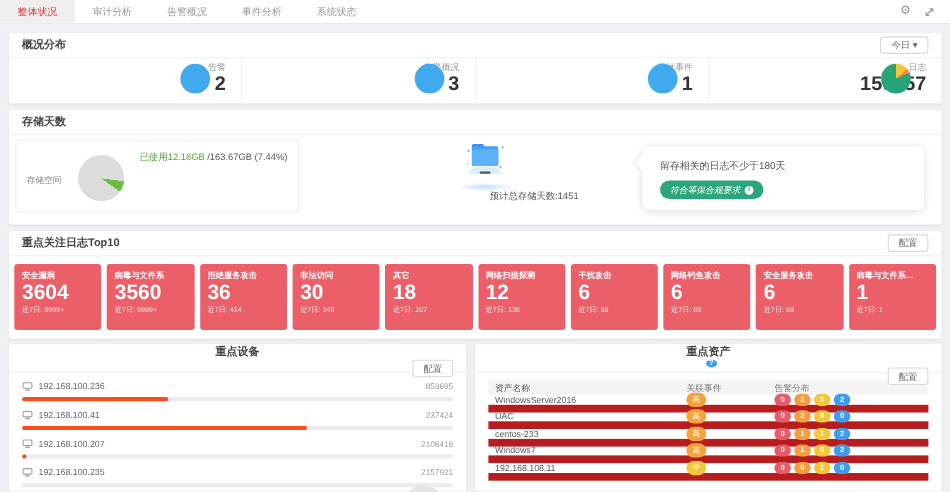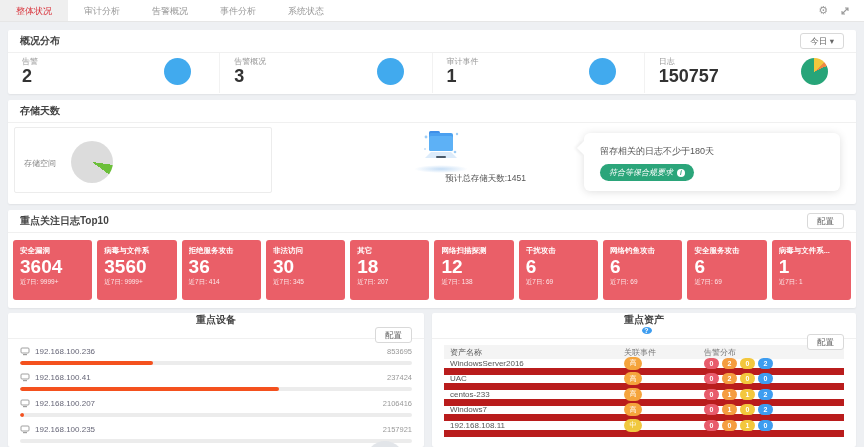--- a/index.html
+++ b/index.html
@@ -17,21 +17,21 @@
 
   
   .card { position:absolute; background:#fff; border-radius:2px; box-shadow:0 1px 2px rgba(0,0,0,.06); }
   .card-header { height:23px; display:flex; align-items:center; padding:0 12px; border-bottom:1px solid #f0f0f0; }
   .card-title { font-size:10px; font-weight:bold; color:#444; }
   .btn-mini { margin-left:auto; font-size:8.5px; color:#666; background:#fff; border:1px solid #d9d9d9; border-radius:3px; padding:2px 9px; cursor:pointer; line-height:1.2; }
 
   
   #card-overview { left:8px; top:30px; width:848px; height:64px; }
   .stats { display:flex; height:40px; }
-  .stat { flex:1; border-right:1px solid #f2f2f2; padding:3px 14px 0; position:relative; }
+  .stat { flex:1; border-right:1px solid #f2f2f2; padding:3px 14px 0; position:relative;text-align:right; }
   .stat:last-child { border-right:none; }
   .stat-label { font-size:8px; color:#999; }
   .stat-value { font-size:18px; font-weight:bold; color:#333; line-height:1.1; }
   .stat-icon { position:absolute; right:28px; top:5px; width:27px; height:27px; border-radius:50%; background:#41aaee; }
   .stat-icon.pie { background:conic-gradient(#f3c73d 0 48deg, #ef8943 48deg 66deg, #27a579 66deg 360deg); }
 
   
   #card-storage { left:8px; top:100px; width:848px; height:104px; }
   .storage-body { position:relative; height:80px; }
   .space-box { position:absolute; left:6px; top:4px; width:258px; height:66px; border:1px solid #ececec; border-radius:2px; }
@@ -43,21 +43,21 @@
   .folder-shadow { width:54px; height:8px; margin:2px auto 0; border-radius:50%; background:radial-gradient(ellipse at center, #c5ddf5 0%, rgba(230,240,250,0) 70%); }
   .estimate { position:absolute; left:348px; top:50px; width:170px; text-align:right; font-size:8.5px; color:#555; }
   .bubble { position:absolute; left:576px; top:10px; width:256px; height:58px; background:#fff; border-radius:6px; box-shadow:0 1px 8px rgba(0,0,0,.13); padding:12px 16px 0; }
   .bubble:before { content:""; position:absolute; left:-5px; top:10px; width:10px; height:10px; background:#fff; transform:rotate(45deg); box-shadow:-2px 2px 3px rgba(0,0,0,.05); }
   .bubble-text { font-size:9px; color:#555; }
   .pill { display:inline-flex; align-items:center; gap:4px; margin-top:6px; background:#2ba57a; color:#fff; font-size:8px; border-radius:9px; padding:3px 9px; cursor:pointer;font-style:italic; }
   .pill .info-i { width:8px; height:8px; border-radius:50%; background:#fff; color:#2ba57a; font-size:6.5px; font-weight:bold; display:flex; align-items:center; justify-content:center; }
 
   
   #card-top10 { left:8px; top:210px; width:848px; height:98px; }
-  .top10-row { display:flex; gap:5px; padding:7px 5px 0; }
+  .top10-row { display:flex; gap:5px; padding:7px 5px 0;justify-content:flex-end; }
   .alert-card { flex:1; height:60px; background:#ea5f68; border-radius:3px; color:#fff; padding:6px 7px 0; overflow:hidden; cursor:pointer; }
   .alert-name { font-size:7.5px; font-weight:bold; white-space:nowrap; overflow:hidden; text-overflow:ellipsis; }
   .alert-value { font-size:19px; font-weight:bold; line-height:1.15; }
   .alert-recent { font-size:6.5px; opacity:.85; white-space:nowrap; }
 
   
   #card-devices { left:8px; top:313px; width:416px; height:134px; }
   #card-devices .card-header, #card-assets .card-header { height:26px; border-bottom:1px solid #f0f0f0;flex-direction:column; }
   .dev-rows { padding:6px 12px 0; }
   .dev-row { margin-bottom:6px; }
@@ -140,20 +140,23 @@
 </div>
 
 <div class="card" id="card-storage">
   <div class="card-header">
     <span class="card-title">存储天数</span>
   </div>
   <div class="storage-body">
     <div class="space-box">
       <span class="space-label">存储空间</span>
       <div class="space-pie"></div>
+      <div class="space-text">
+        <span class="space-used">已使用12.18GB</span><span> /163.67GB (7.44%)</span>
+      </div>
     </div>
     <div class="folder-wrap">
       <svg width="44" height="34" viewBox="0 0 44 34">
         <rect x="10" y="6" width="11" height="6" rx="1.5" fill="#3f8fe8"></rect>
         <rect x="10" y="8" width="24" height="18" rx="2" fill="#4aa0f0"></rect>
         <rect x="10" y="11" width="24" height="15" rx="2" fill="#5db1f6"></rect>
         <circle cx="7" cy="12" r="1.4" fill="#9ecdf5"></circle>
         <circle cx="38" cy="9" r="1.2" fill="#9ecdf5"></circle>
         <circle cx="36" cy="27" r="1.3" fill="#9ecdf5"></circle>
         <circle cx="6" cy="24" r="1" fill="#c3def7"></circle>

